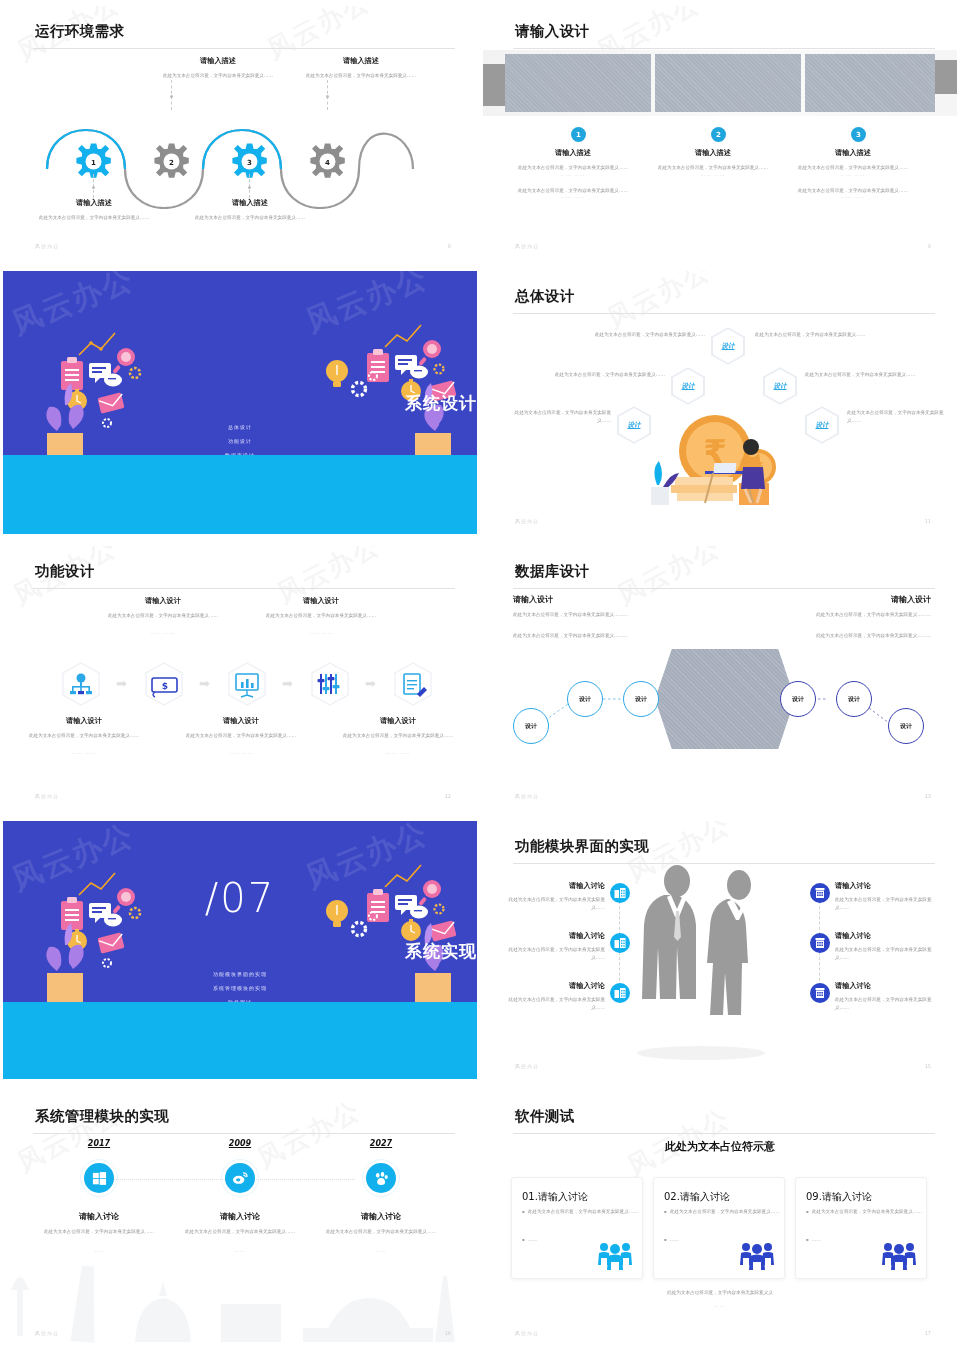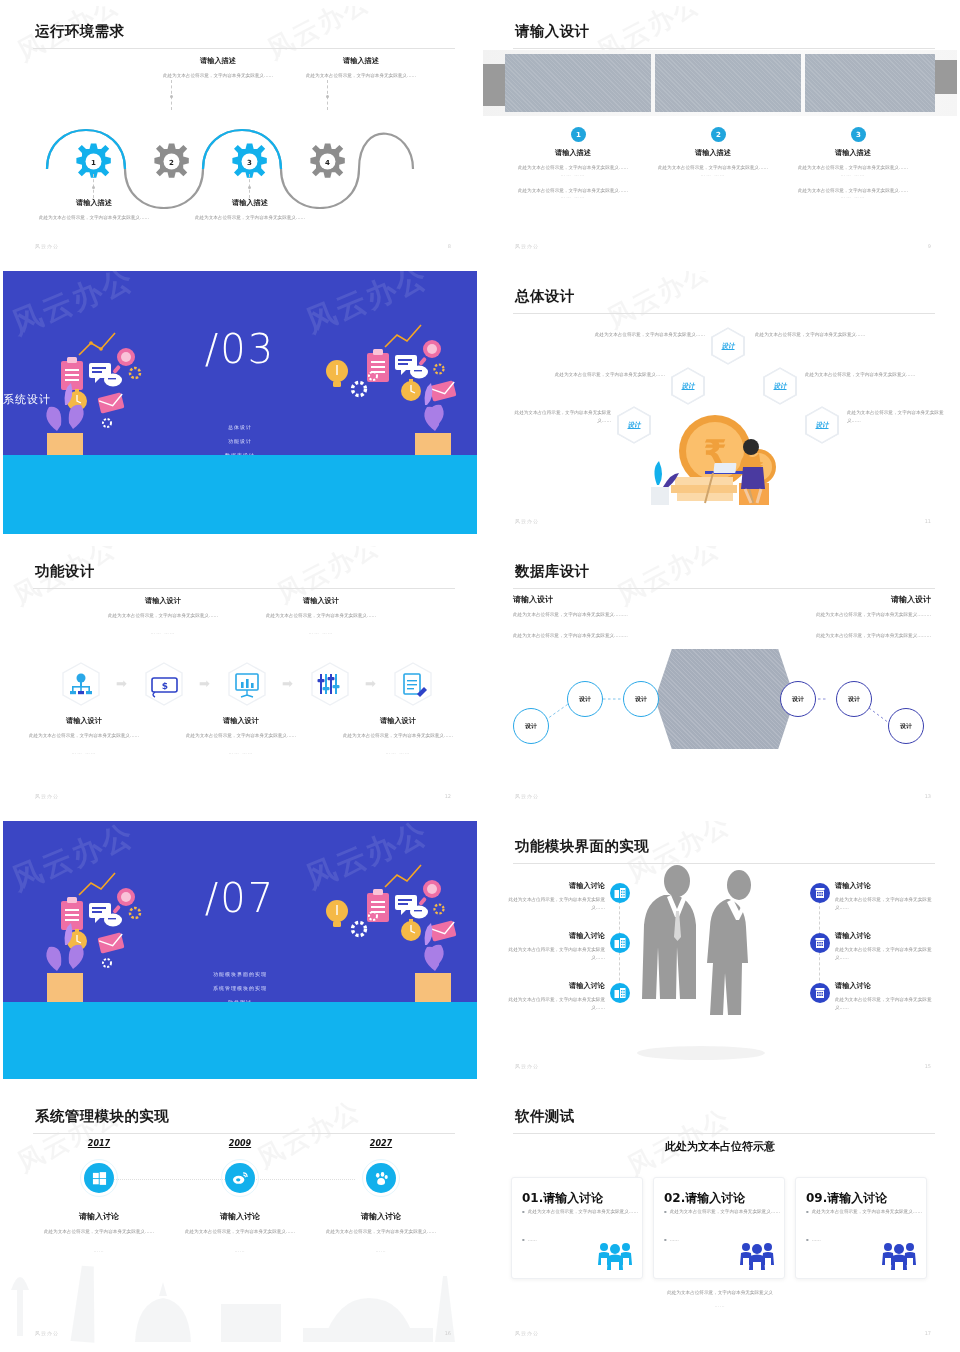--- a/index.html
+++ b/index.html
@@ -53,22 +53,22 @@
   .numbadge { position:absolute; width:15px;height:15px;border-radius:50%;background:#21a5dd;
               color:#fff;font-size:7px;font-weight:bold;display:flex;align-items:center;justify-content:center; }
 
   
   .sec { position:absolute; inset:0; background:#3b46c4; }
   .sec .band { position:absolute; left:0; right:0; bottom:0; height:30%; background:#11b3ef; }
   .sec .bignum {
     position:absolute; left:0; right:0; top:21%;
     text-align:center; color:#fff; font-size:40px; font-weight:300; letter-spacing:2px;
   }
-  .sec .sectitle { position:absolute; left:0;right:0; top:46%; text-align:left; color:#fff;
-                   font-size:11px; font-weight:normal; letter-spacing:1px; }
+  .sec .sectitle { position:absolute; left:0;right:0; top:46%; text-align:right; color:#fff;
+                   font-size:17px; font-weight:bold; letter-spacing:1px; }
   .sec .subline { position:absolute;left:0;right:0; text-align:center; color:#dfe2ff; font-size:5px; letter-spacing:1px;}
   .sec .wmbig { position:absolute; font-size:30px; font-weight:bold; color:#fff; opacity:.10;
                 transform:rotate(-22deg); letter-spacing:2px; white-space:nowrap; }
 
   
   .hex {
     position:absolute; width:34px; height:38px;
     display:flex; align-items:center; justify-content:center;
     clip-path:polygon(50% 0%,100% 25%,100% 75%,50% 100%,0% 75%,0% 25%);
     background:#fff; border:0;
@@ -100,21 +100,21 @@
              border:1px solid #e6f6fd; display:flex;align-items:center;justify-content:center; }
   .tl-core { width:30px;height:30px;border-radius:50%;background:#12b0ec;
              display:flex;align-items:center;justify-content:center;color:#fff; }
   .tl-year { position:absolute; width:80px; text-align:center; font-size:8px; font-weight:bold;
              font-style:italic; color:#111; text-decoration:underline; }
   .tl-line { position:absolute; height:0; border-top:1px dotted #dedede; }
 
   
   .card { position:absolute; background:#fff; border:1px solid #eef0f3; border-radius:3px;
           box-shadow:0 1px 4px rgba(0,0,0,.06); }
-  .card-h { position:absolute; left:10px; top:12px; font-size:12px; font-weight:bold; color:#111; }
+  .card-h { position:absolute; left:10px; top:12px; font-size:10px; font-weight:normal; color:#111; }
   .bullet { position:absolute; font-size:4.6px; color:#8a8a8a; line-height:1.6; }
   .bullet:before{ content:"▪"; color:#9aa0a6; margin-right:3px; font-size:4px; }
 </style>
 </head>
 <body>
 
 <div class="grid">
 
   <div class="slide">
     <div class="slide-inner">
@@ -341,21 +341,20 @@
             </g>
           <g>
               <path d="M142,118 q-16,-12 -8,-24 q14,-2 12,18z" fill="#a97ee6" transform="translate(34,0)"></path>
               <path d="M158,116 q16,-12 8,-24 q-14,-2 -12,18z" fill="#a97ee6" transform="translate(16,0)"></path>
               <path d="M166,92 q-2,-16 6,-22 q4,14 -4,22z" fill="#b98ff0"></path>
               <rect x="156" y="120" width="36" height="38" fill="#f7c07a"></rect>
               <path d="M156,120 l36,0 -4,38 -28,0z" fill="#f7c07a"></path>
             </g>
         </svg>
 
-        <div class="bignum">/03</div>
         <div class="sectitle">系统设计</div>
         <div class="subline" style="top:58%;">总体设计</div>
         <div class="subline" style="top:63.5%;">功能设计</div>
         <div class="subline" style="top:69%;">数据库设计</div>
         <div class="band"></div>
       </div>
     </div>
   </div>
 
   <div class="slide">
@@ -687,20 +686,21 @@
           <g>
               <path d="M176,118 q-16,-12 -8,-24 q14,-2 12,18z" fill="#a97ee6"></path>
               <path d="M174,116 q16,-12 8,-24 q-14,-2 -12,18z" fill="#a97ee6"></path>
               <path d="M166,92 q-2,-16 6,-22 q4,14 -4,22z" fill="#b98ff0"></path>
               <rect x="156" y="120" width="36" height="38" fill="#f7c07a"></rect>
               <path d="M156,120 l36,0 -4,38 -28,0z" fill="#f7c07a"></path>
             </g>
         </svg>
 
         <div class="bignum">/07</div>
+        <div class="sectitle">系统实现</div>
         <div class="subline" style="top:58%;">功能模块界面的实现</div>
         <div class="subline" style="top:63.5%;">系统管理模块的实现</div>
         <div class="subline" style="top:69%;">软件测试</div>
         <div class="band"></div>
       </div>
     </div>
   </div>
 
   <div class="slide">
     <div class="slide-inner">

